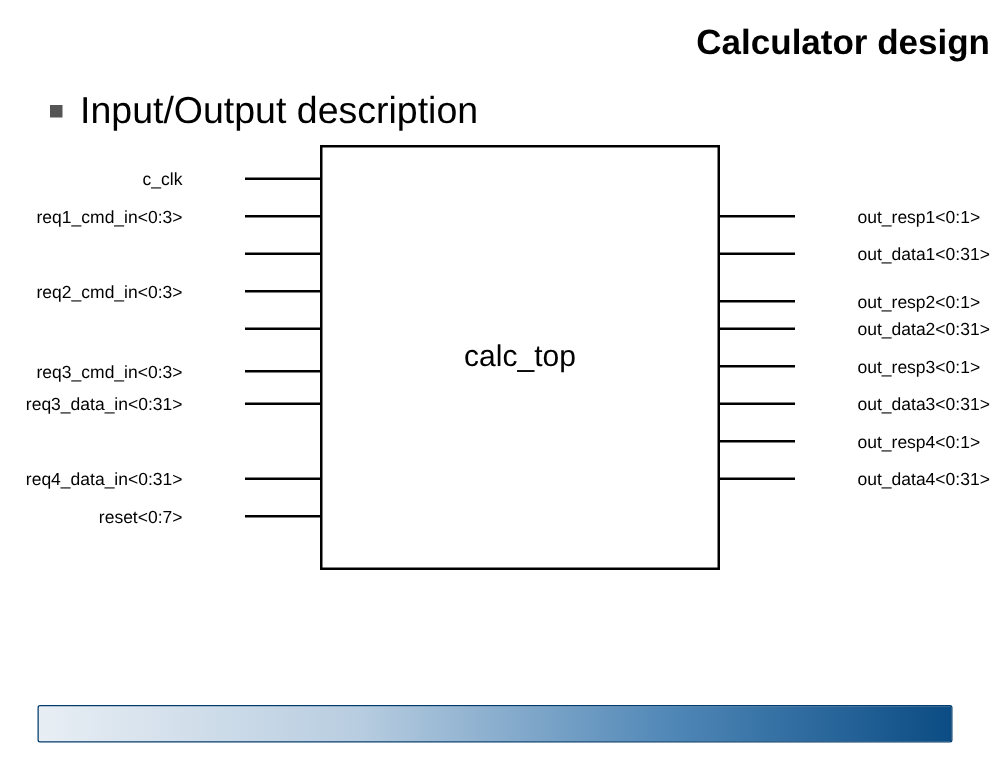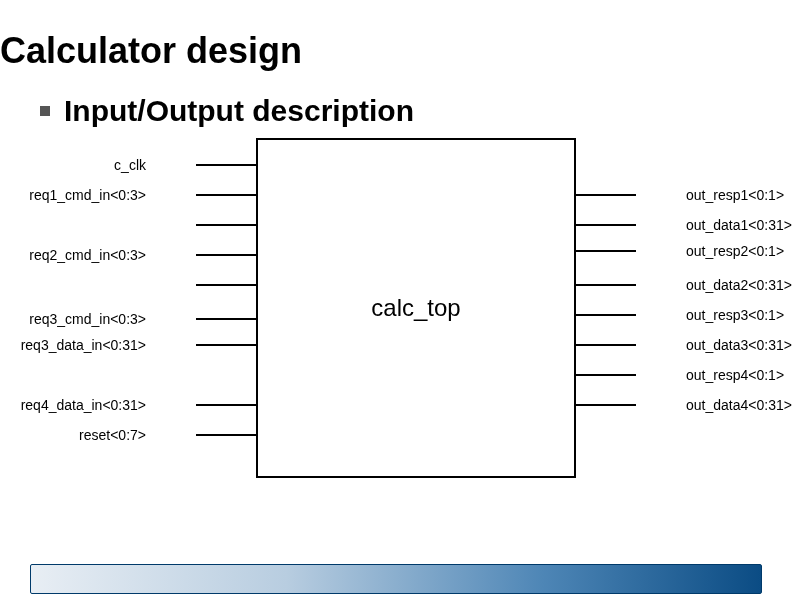--- a/index.html
+++ b/index.html
@@ -5,42 +5,41 @@
   * { box-sizing: border-box; margin: 0; padding: 0; }
   body {
     width: 792px;
     height: 612px;
     background: #fff;
     font-family: Arial, Helvetica, sans-serif;
     position: relative;
     overflow: hidden;
   }
   .title {
-    text-align: left;
-    font-size: 36px;
+    text-align: right;
+    font-size: 28px;
     font-weight: bold;
-    margin-top: 30px;
+    margin-top: 18px;
     color: #000;
   }
   .subtitle-row {
     margin-top: 22px;
     margin-left: 40px;
     display: flex;
     align-items: center;
   }
   .bullet {
     width: 10px;
     height: 10px;
     background: #555;
     margin-right: 14px;
   }
   .subtitle {
     font-size: 30px;
     color: #000;
-    font-weight: bold;
   }
   .diagram {
     position: relative;
     width: 792px;
     height: 350px;
     margin-top: 10px;
   }
   .block {
     position: absolute;
     left: 256px;
@@ -152,21 +151,21 @@
   </div>
 
   <div class="io-row io-right" style="top:48px">
     <span class="io-label">out_resp1&lt;0:1&gt;</span>
     <span class="wire"></span>
   </div>
   <div class="io-row io-right" style="top:78px">
     <span class="io-label">out_data1&lt;0:31&gt;</span>
     <span class="wire"></span>
   </div>
-  <div class="io-row io-right" style="top:104px">
+  <div class="io-row io-right" style="top:116px">
     <span class="io-label">out_resp2&lt;0:1&gt;</span>
     <span class="wire"></span>
   </div>
   <div class="io-row io-right" style="top:138px">
     <span class="io-label">out_data2&lt;0:31&gt;</span>
     <span class="wire"></span>
   </div>
   <div class="io-row io-right" style="top:168px">
     <span class="io-label">out_resp3&lt;0:1&gt;</span>
     <span class="wire"></span>

